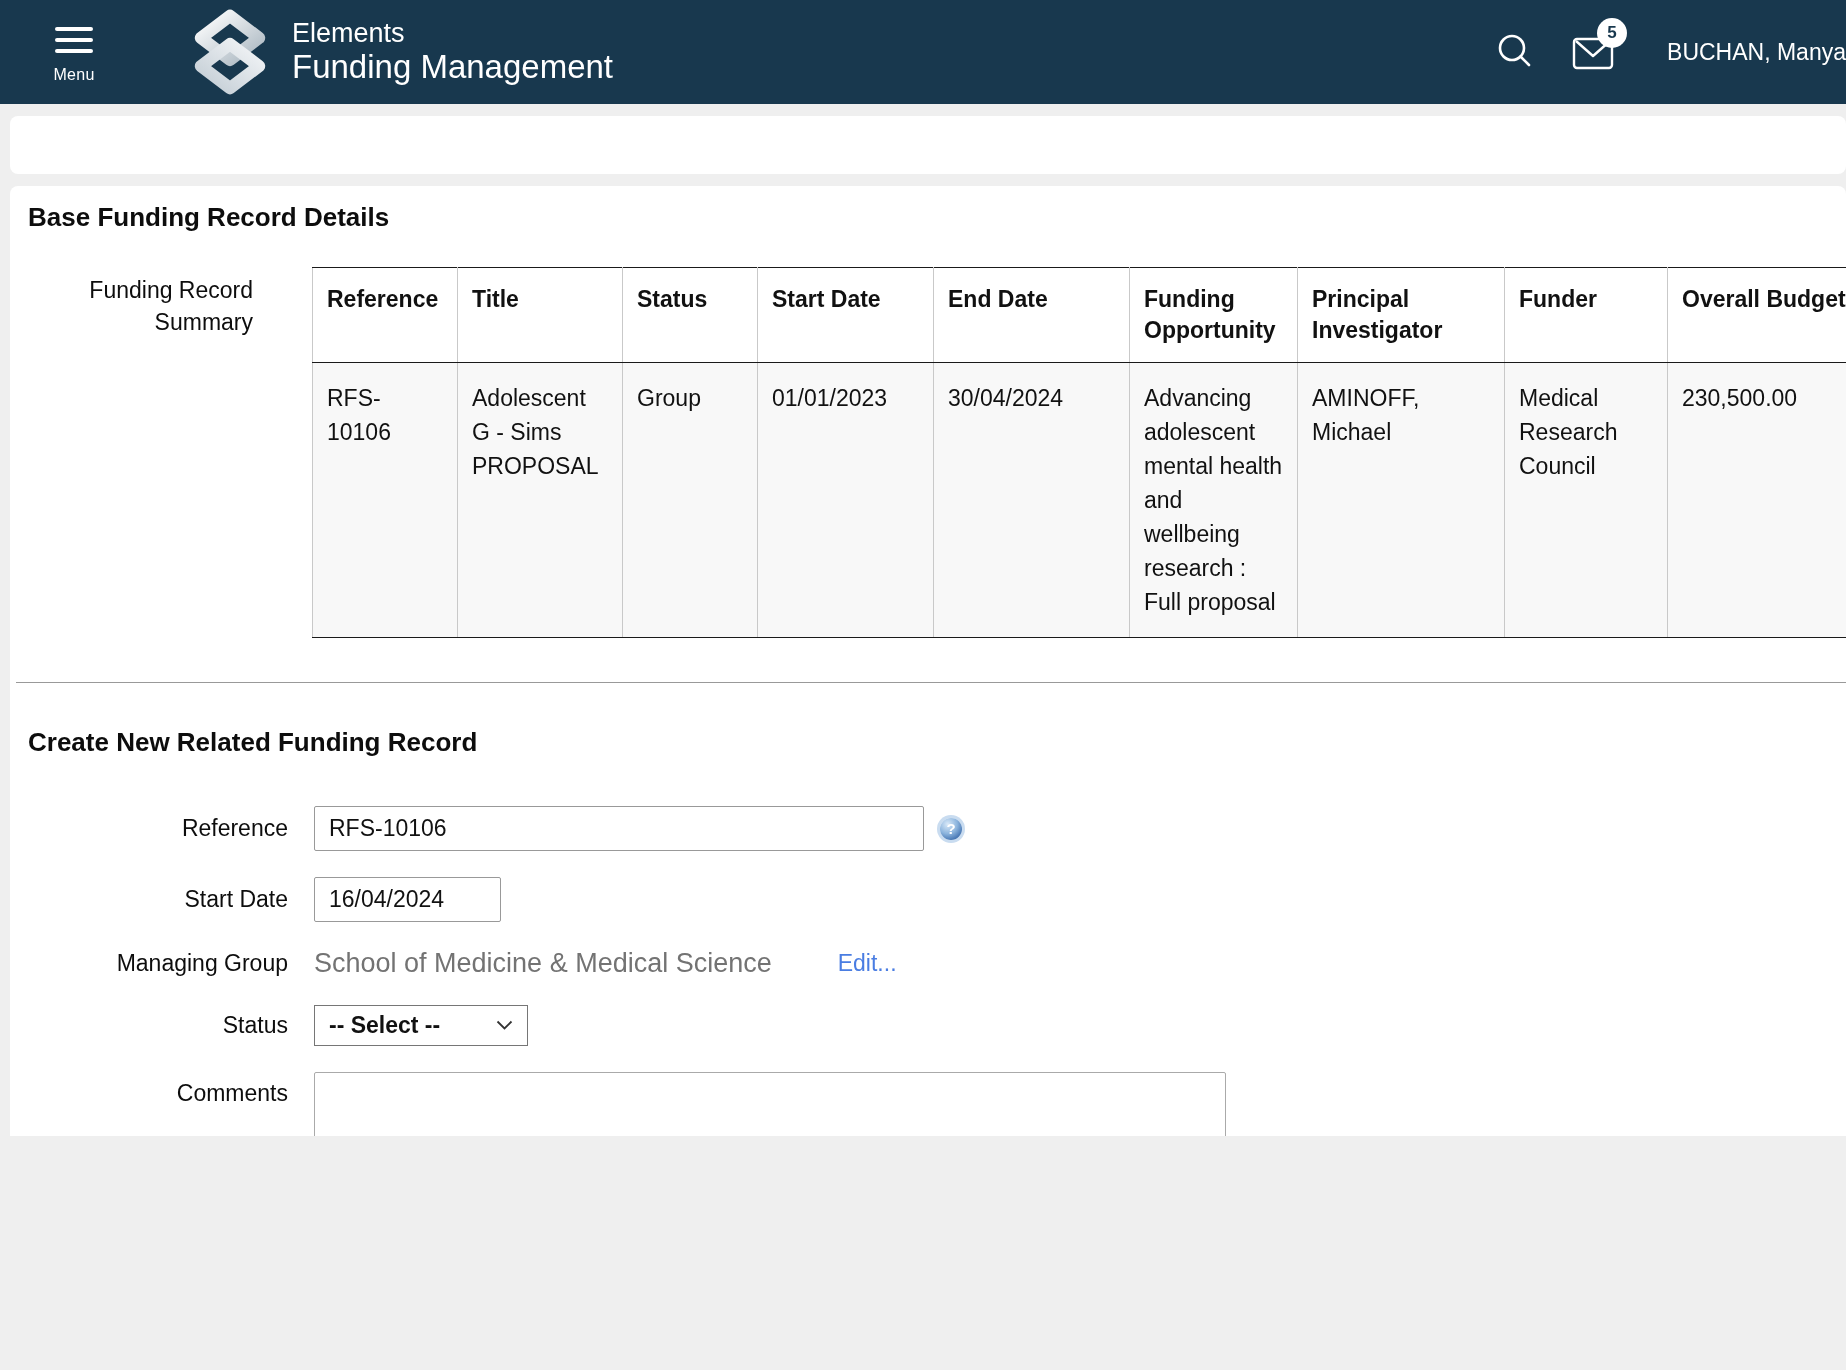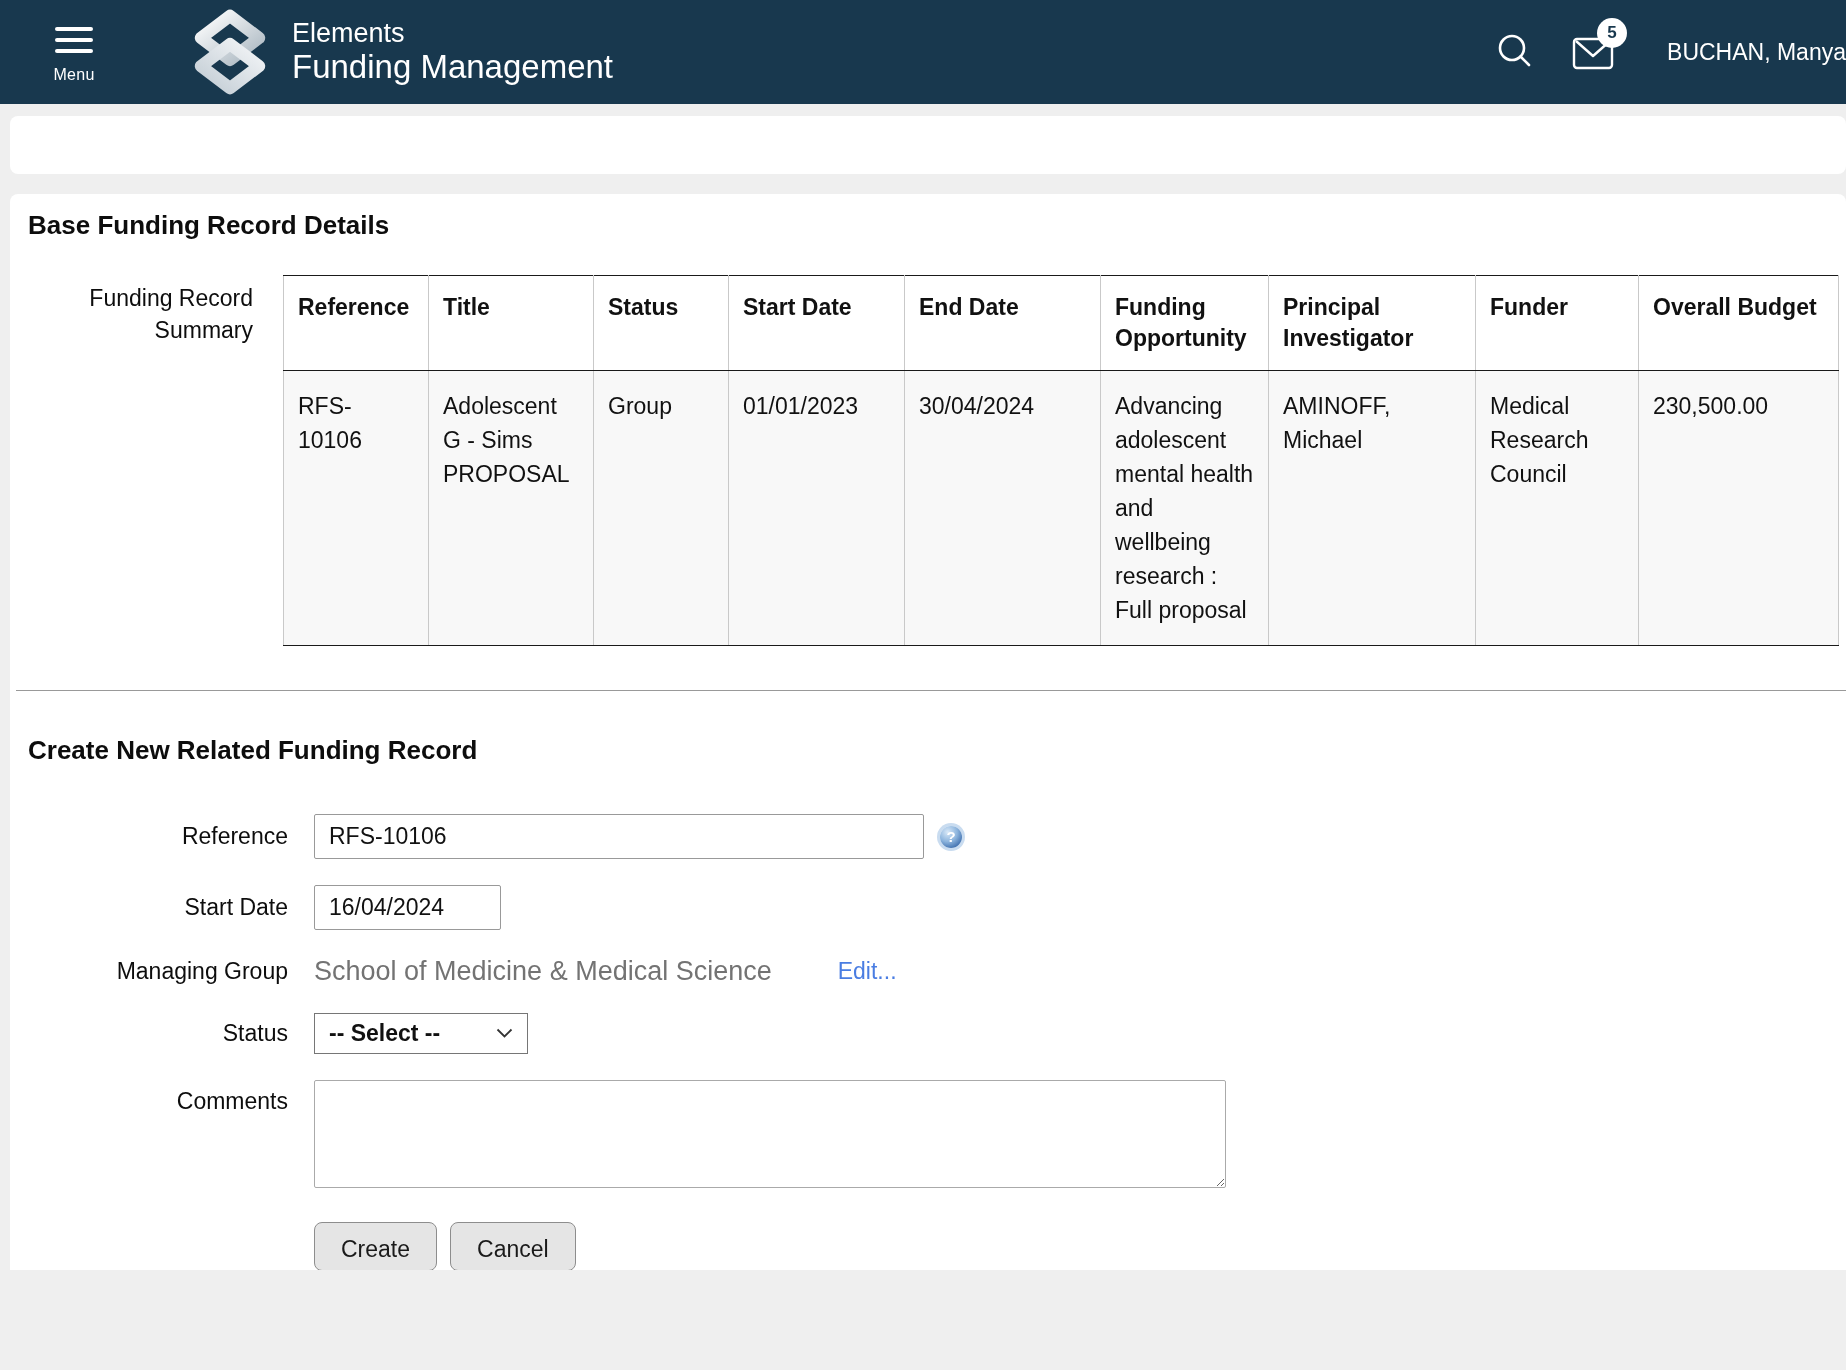--- a/index.html
+++ b/index.html
@@ -34,28 +34,28 @@
     display:flex; align-items:center; justify-content:center;
   }
   .user-name { margin-left:52px; font-size:23px; cursor:pointer; white-space:nowrap; }
 
   
   .topbar {
     margin:12px 0 0 10px; width:calc(100% - 10px); height:58px;
     background:#fff; border-radius:8px;
   }
   .card {
-    margin:20px 0 0 10px; width:calc(100% - 10px); height:1076px;
+    margin:12px 0 0 10px; width:calc(100% - 10px); height:950px;
     background:#fff; border-radius:8px 8px 0 0;
     padding:16px 18px 0 10px; overflow:hidden;
   }
   .section-title { font-size:26px; font-weight:bold; color:#0d0d0d; margin:0 0 34px 8px; }
 
   
-  .summary-row { display:flex; margin-bottom:44px; }
+  .summary-row { display:flex; margin-bottom:44px;gap:29px; }
   .summary-label {
     flex:none; width:263px; padding:8px 30px 0 0;
     text-align:right; font-size:23px; line-height:1.38; color:#0d0d0d;
   }
   table.record-table { border-collapse:collapse; table-layout:fixed; width:1555px; font-size:23px; }
   .record-table th {
     background:#fff; font-weight:bold; text-align:left; vertical-align:top;
     padding:16px 14px; line-height:1.35;
     border-top:1px solid #1a1a1a; border-bottom:1px solid #1a1a1a;
     border-left:1px solid #c9c9c9; border-right:1px solid #c9c9c9;

